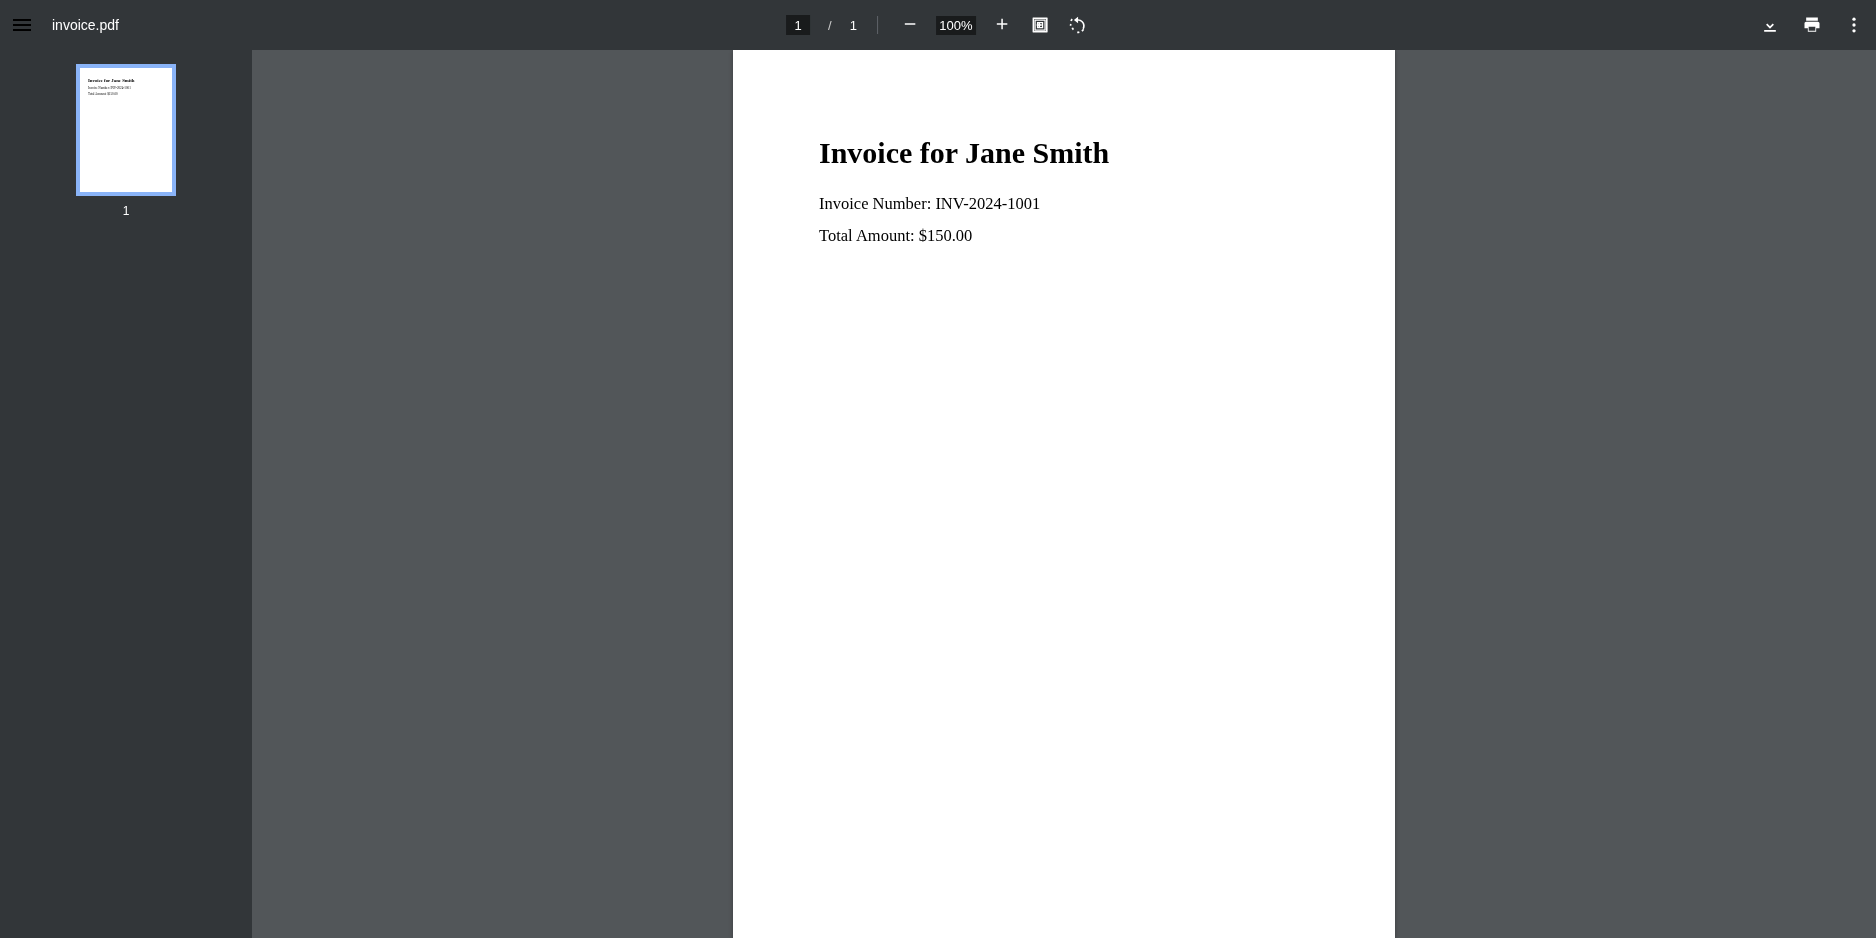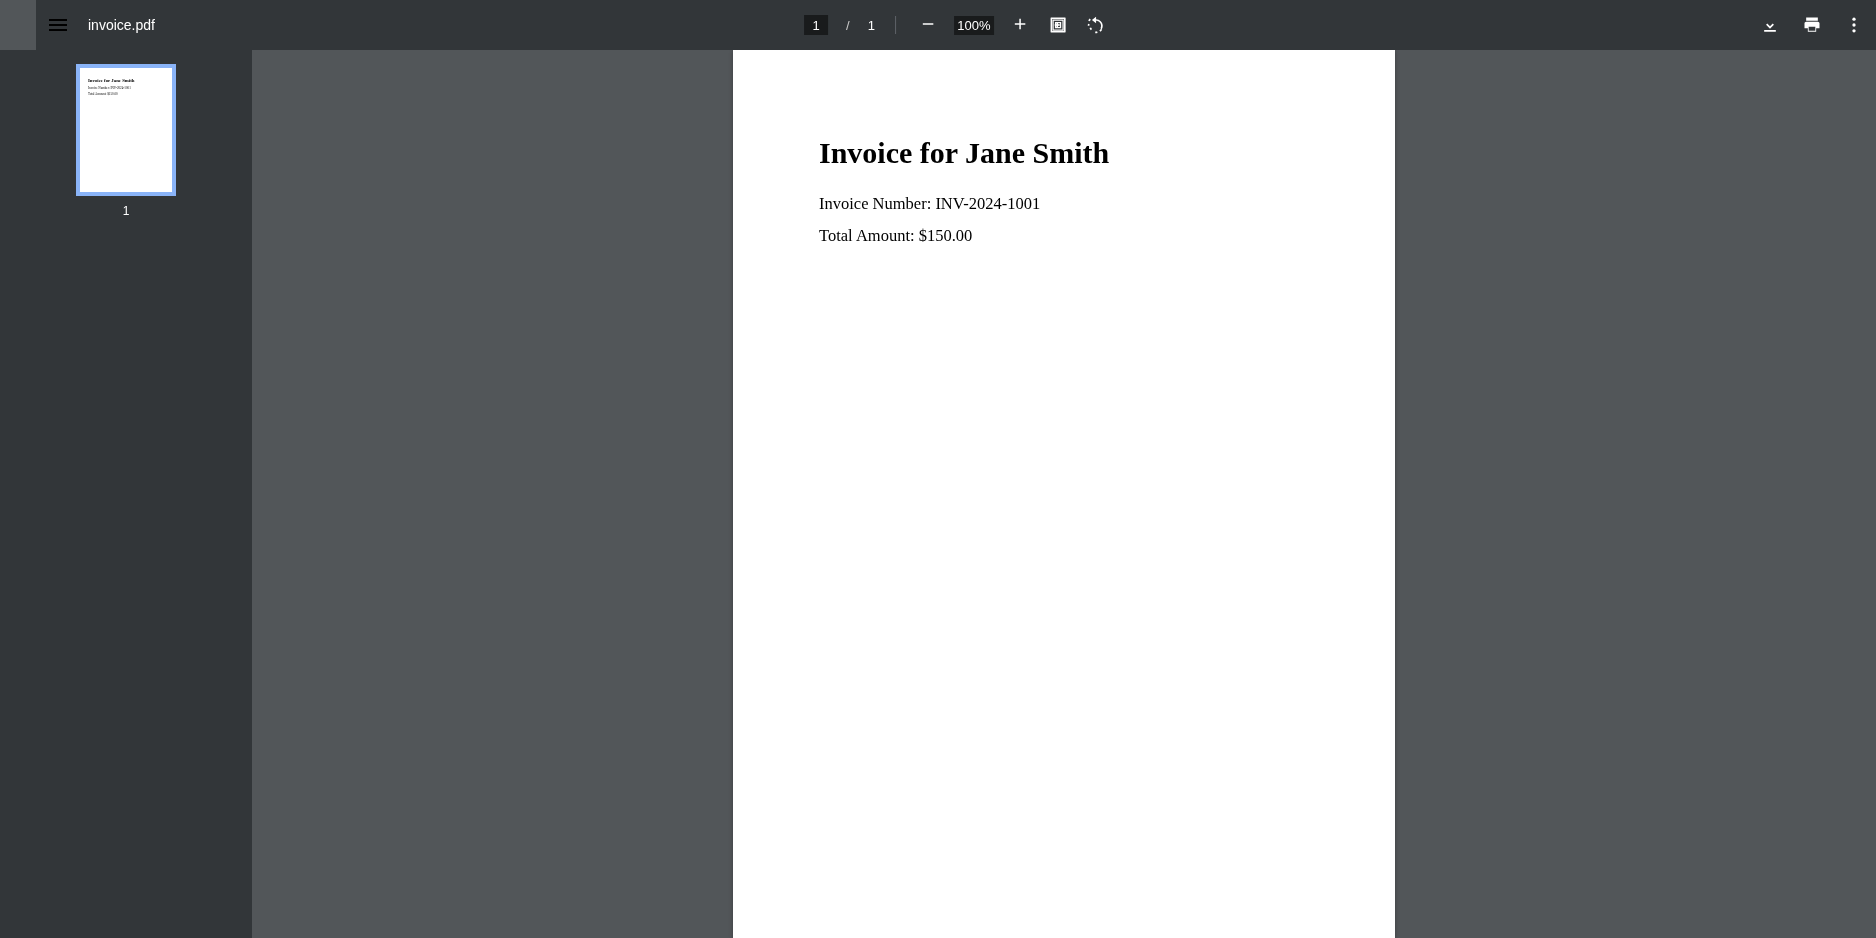--- a/index.html
+++ b/index.html
@@ -14,21 +14,20 @@
   
   .toolbar {
     height: 50px;
     background: #323639;
     color: #fff;
     display: flex;
     align-items: center;
     padding: 0 10px;
     position: relative;
     z-index: 10;
-    margin-left: 36px;
   }
   .toolbar-left {
     display: flex;
     align-items: center;
     gap: 18px;
   }
   .toolbar-center {
     position: absolute;
     left: 50%;
     transform: translateX(-50%);

